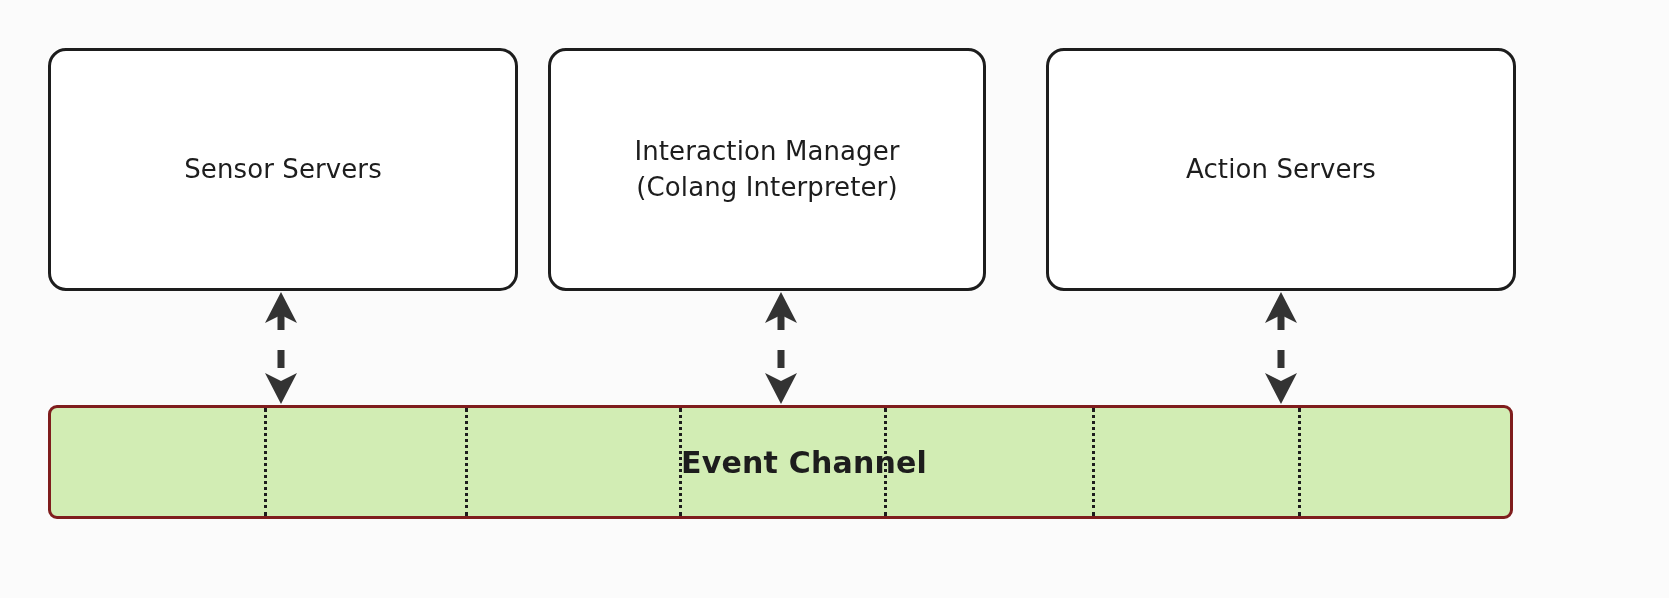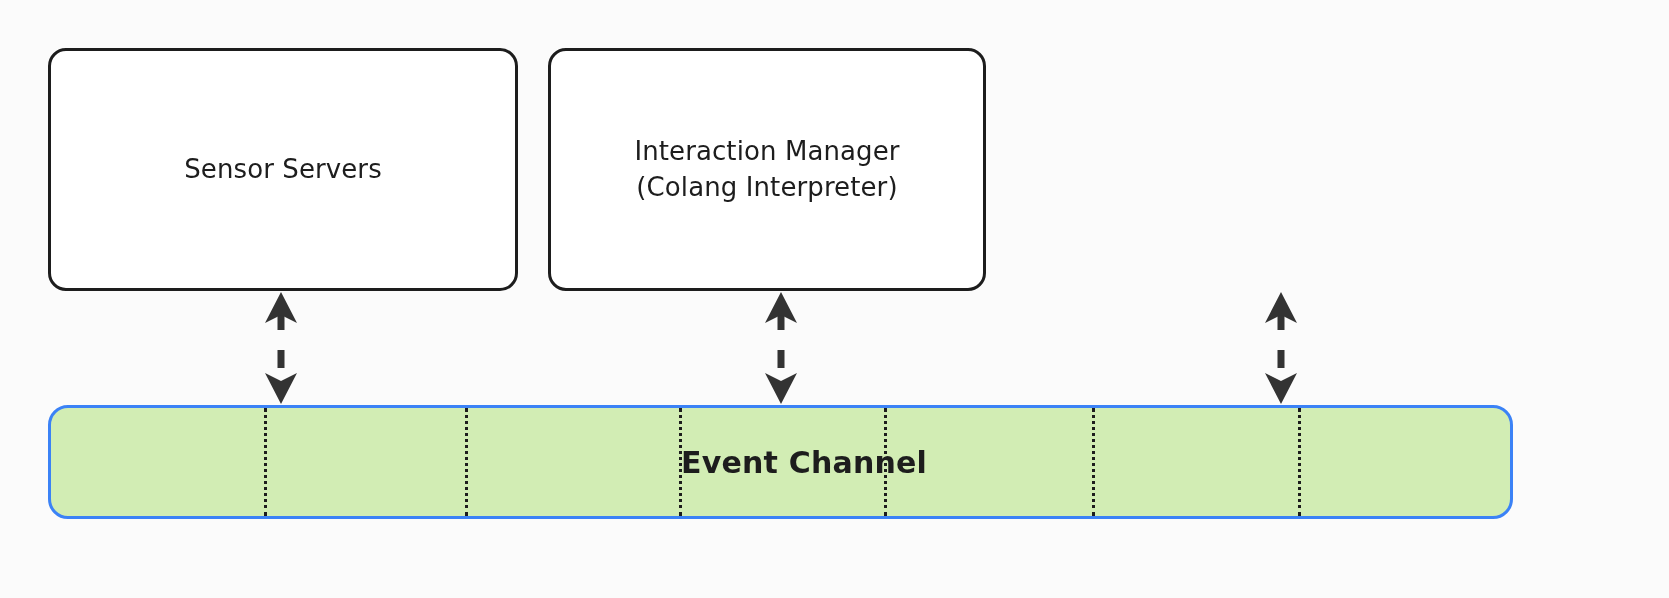--- a/index.html
+++ b/index.html
@@ -38,22 +38,22 @@
     font-weight: 400;
     letter-spacing: 0.1px;
     white-space: pre-line;
   }
 
   
   #event-channel {
     position: absolute;
     box-sizing: border-box;
     background: #d2edb4;
-    border: 3px solid #3b82f6;
-    border-radius: 20px;
+    border: 3px solid #7f1d1d;
+    border-radius: 9px;
     display: flex;
     align-items: center;
     justify-content: center;
     padding-left: 47px;
   }
   #event-channel-label {
     font-size: 30px;
     font-weight: 700;
     color: #1d1d1d;
     letter-spacing: 0.2px;
@@ -85,20 +85,23 @@
 
   <div class="node-box" id="node-sensor-servers" style="left:48px; top:48px; width:470px; height:243px;align-items:center;">
     <div class="node-label">Sensor Servers</div>
   </div>
 
   <div class="node-box" id="node-interaction-manager" style="left:548px; top:48px; width:438px; height:243px;align-items:center;">
     <div class="node-label">Interaction Manager
 (Colang Interpreter)</div>
   </div>
 
+  <div class="node-box" id="node-action-servers" style="left:1046px; top:48px; width:470px; height:243px;">
+    <div class="node-label">Action Servers</div>
+  </div>
 
   <div class="bi-arrow" style="left:259px; top:291px; width:44px; height:114px;">
     <svg width="44" height="114" viewBox="0 0 44 114" aria-hidden="true">
       <line x1="22" y1="21" x2="22" y2="93" stroke="#333333" stroke-width="7" stroke-dasharray="18,20" stroke-linecap="butt"></line>
       <polygon points="22,1 38,32 22,24 6,32" fill="#333333"></polygon>
       <polygon points="22,113 6,82 22,90 38,82" fill="#333333"></polygon>
     </svg>
   </div>
 
   <div class="bi-arrow" style="left:759px; top:291px; width:44px; height:114px;">

